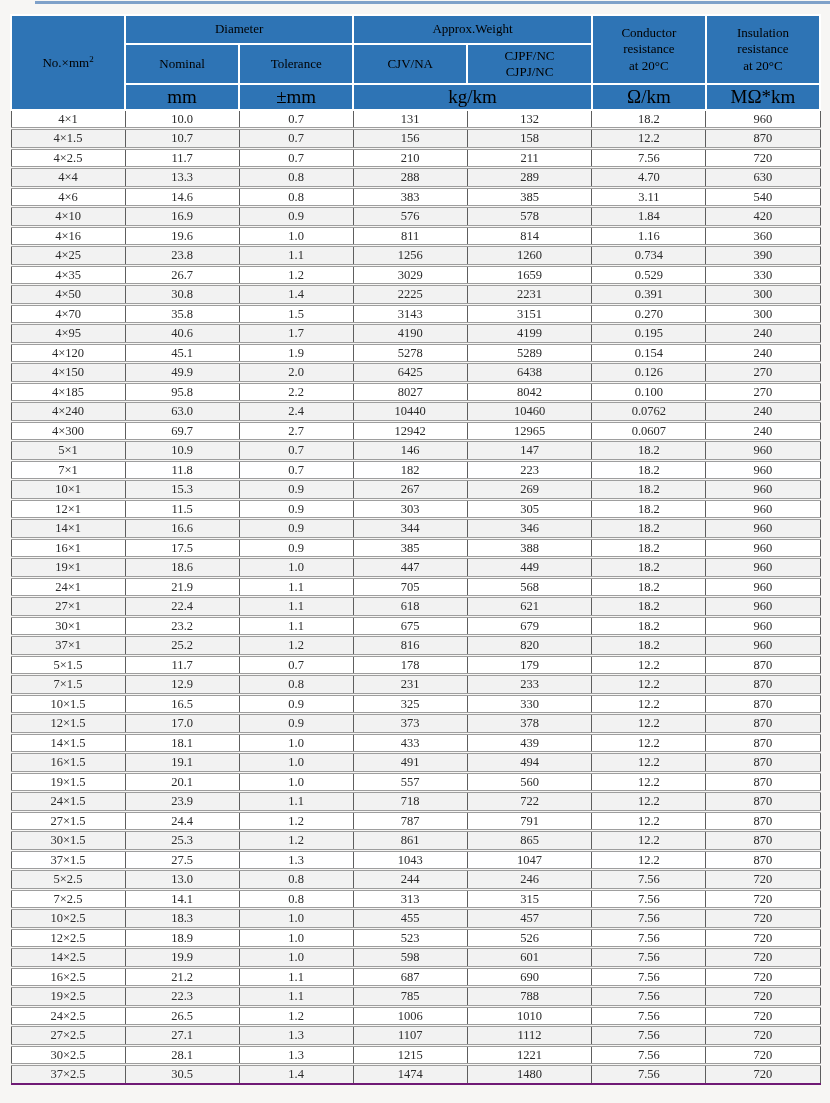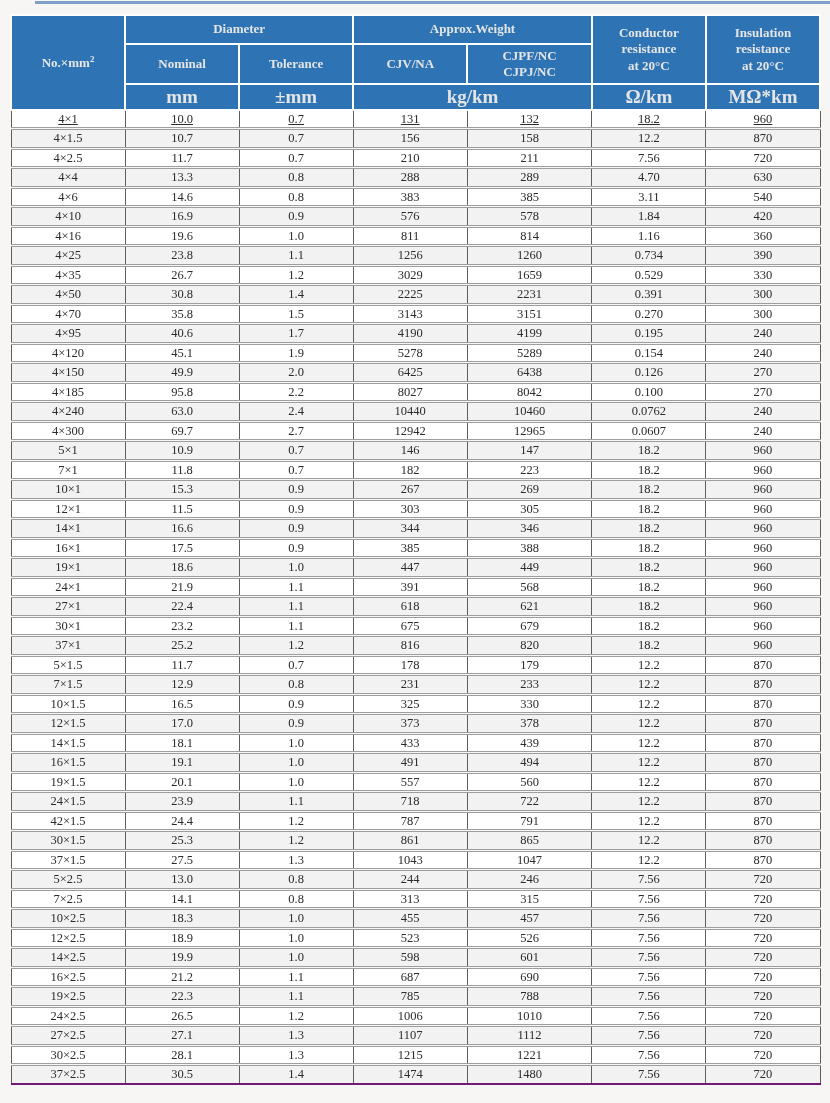--- a/index.html
+++ b/index.html
@@ -20,22 +20,22 @@
   table {
     width:100%;
     border-collapse:collapse;
     table-layout:fixed;
   }
   col { width:14.1%; }
   col.c5 { width:15.4%; }
 
   thead th {
     background:#2e74b5;
-    color:#e5e5e5;
-    font-weight:bold;
+    color:#000000;
+    font-weight:normal;
     border:2px solid #ffffff;
     font-size:13px;
     text-align:center;
     vertical-align:middle;
     line-height:1.25;
   }
   thead tr.h1 th { height:29px; }
   thead tr.h2 th { height:40px; }
   thead tr.h3 th { height:23px; font-size:19px; }
   th sup { font-size:9px; }
@@ -48,21 +48,21 @@
     vertical-align:middle;
     height:16.5px;
     line-height:16.5px;
     border-left:1px solid #5e5e5e;
     border-right:1px solid #5e5e5e;
     border-top:3px double #9e9e9e;
     white-space:nowrap;
     overflow:hidden;
   }
   tbody tr:nth-child(even) td { background:#f2f2f2; }
-  tbody tr:first-child td { border-top:2px solid #555555;text-decoration:underline; }
+  tbody tr:first-child td { border-top:2px solid #555555; }
   tbody tr:last-child td { border-bottom:2px solid #701a75; }
 </style>
 </head>
 <body>
 
 <div class="top-strip"></div>
 
 <div class="table-wrap">
   <table>
     <colgroup>
@@ -321,21 +321,21 @@
           <td>1.0</td>
           <td>447</td>
           <td>449</td>
           <td>18.2</td>
           <td>960</td>
         </tr>
         <tr>
           <td>24×1</td>
           <td>21.9</td>
           <td>1.1</td>
-          <td>391</td>
+          <td>705</td>
           <td>568</td>
           <td>18.2</td>
           <td>960</td>
         </tr>
         <tr>
           <td>27×1</td>
           <td>22.4</td>
           <td>1.1</td>
           <td>618</td>
           <td>621</td>
@@ -426,21 +426,21 @@
         <tr>
           <td>24×1.5</td>
           <td>23.9</td>
           <td>1.1</td>
           <td>718</td>
           <td>722</td>
           <td>12.2</td>
           <td>870</td>
         </tr>
         <tr>
-          <td>42×1.5</td>
+          <td>27×1.5</td>
           <td>24.4</td>
           <td>1.2</td>
           <td>787</td>
           <td>791</td>
           <td>12.2</td>
           <td>870</td>
         </tr>
         <tr>
           <td>30×1.5</td>
           <td>25.3</td>

